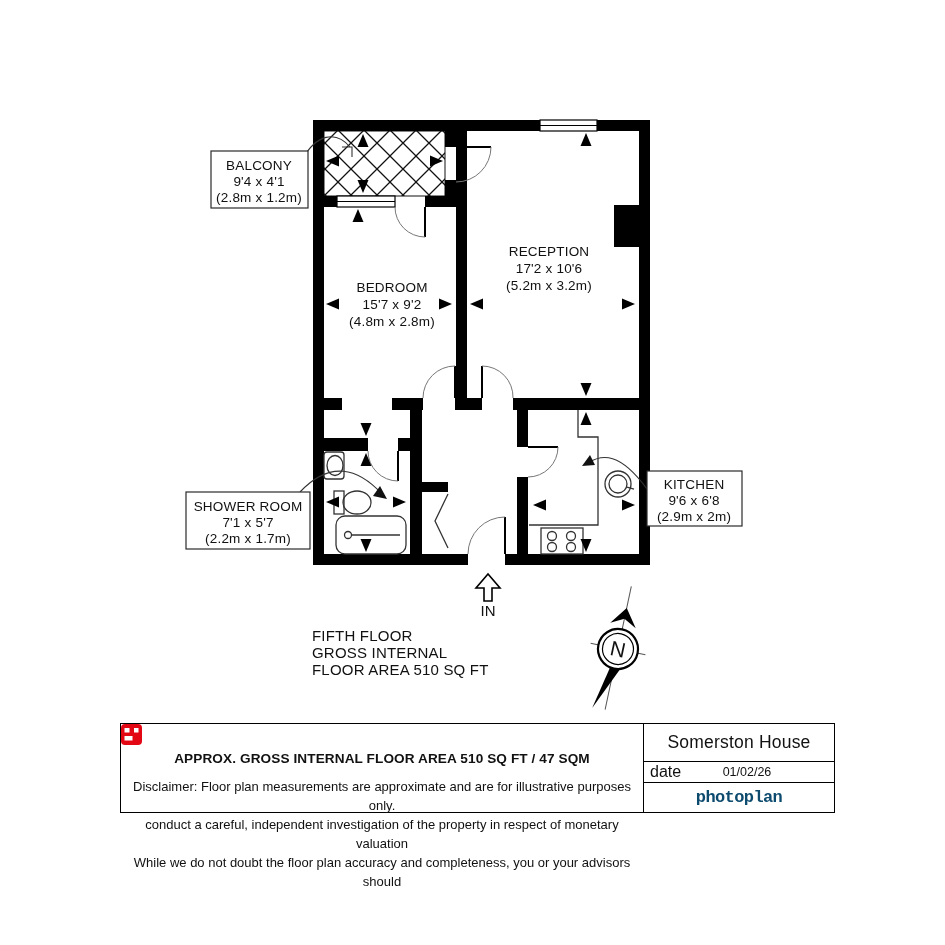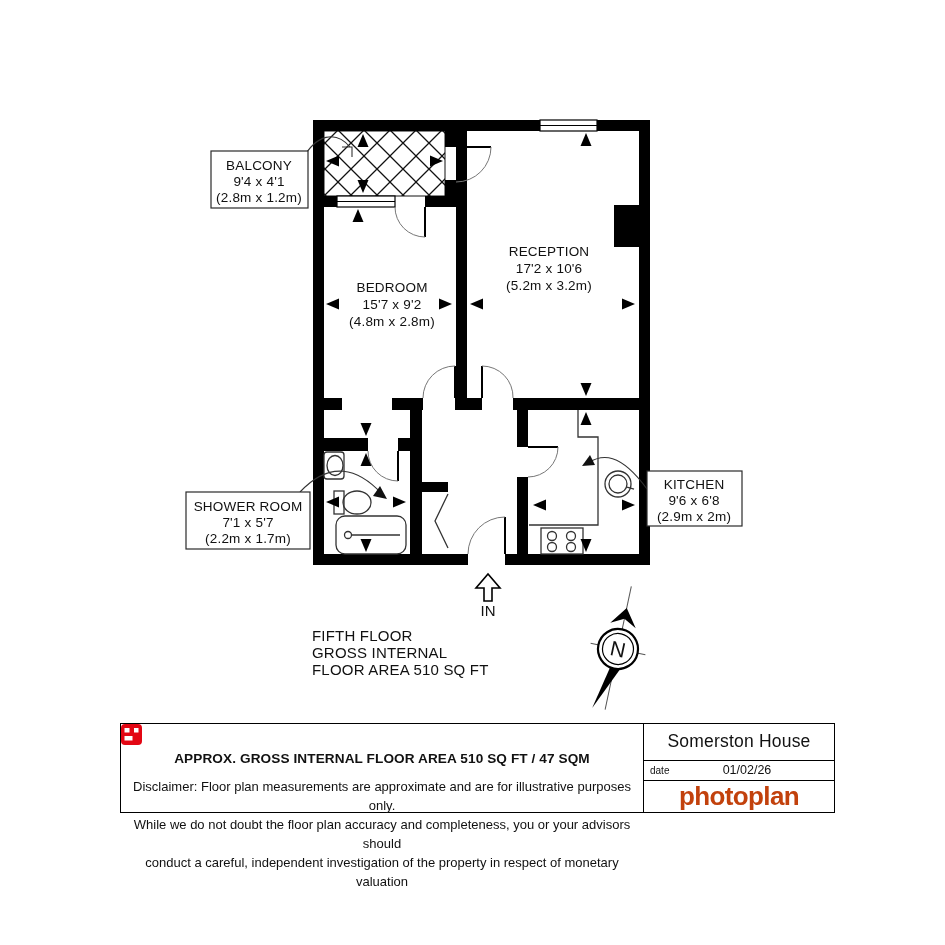--- a/index.html
+++ b/index.html
@@ -21,24 +21,24 @@
   
   .footer{position:absolute;left:120px;top:723px;width:713px;height:88px;
           border:1.6px solid #000;display:flex;background:#fff;}
   .f-left{width:523px;border-right:1.6px solid #000;text-align:center;box-sizing:border-box;padding-top:7px;}
   .f-title{font-size:13.6px;font-weight:bold;letter-spacing:.1px;margin-top:20px;}
   .f-disc{font-size:13px;line-height:19px;margin-top:11px;}
   .f-right{flex:1;display:flex;flex-direction:column;}
   .f-name{height:37px;border-bottom:1.6px solid #000;display:flex;align-items:center;justify-content:center;
           font-size:17.5px;letter-spacing:.2px;}
   .f-date{height:20px;border-bottom:1.6px solid #000;display:flex;align-items:center;}
-  .f-date .dl{font-size:10px;padding-left:6px;width:56px;box-sizing:border-box;}
+  .f-date .dl{font-size:16px;padding-left:6px;width:56px;box-sizing:border-box;}
   .f-date .dv{font-size:12.5px;flex:1;text-align:center;padding-right:40px;}
   .f-logo{flex:1;display:flex;align-items:center;justify-content:center;gap:5px;}
-  .f-word{font-size:26px;font-weight:bold;letter-spacing:-0.6px;color:#c2410c;}
+  .f-word{font-size:17px;font-weight:bold;letter-spacing:-0.6px;color:#0c4a6e;font-family:Liberation Mono, monospace;}
 </style>
 </head>
 <body>
 
 <div class="page">
 
 <svg width="945" height="945" viewBox="0 0 945 945">
   <defs>
     <pattern id="hatch" width="26" height="26" patternUnits="userSpaceOnUse">
       <path d="M0,26 L26,0 M0,0 L26,26" stroke="#111" stroke-width="1.3"></path>
@@ -226,22 +226,22 @@
     <circle cx="0" cy="0" r="15.5" fill="none" stroke="#000" stroke-width="1.2"></circle>
     <text class="nlbl" x="0" y="7.5">N</text>
   </g>
 </svg>
 
 <div class="footer">
   <div class="f-left">
     <div class="f-title">APPROX. GROSS INTERNAL FLOOR AREA 510 SQ FT / 47 SQM</div>
     <div class="f-disc">
       <div>Disclaimer: Floor plan measurements are approximate and are for illustrative purposes only.</div>
+      <div>conduct a careful, independent investigation of the property in respect of monetary valuation</div>
       <div>While we do not doubt the floor plan accuracy and completeness, you or your advisors should</div>
-      <div>conduct a careful, independent investigation of the property in respect of monetary valuation</div>
     </div>
   </div>
   <div class="f-right">
     <div class="f-name">Somerston House</div>
     <div class="f-date">
       <span class="dl">date</span>
       <span class="dv">01/02/26</span>
     </div>
     <div class="f-logo">
       <span class="f-word">photoplan</span>

